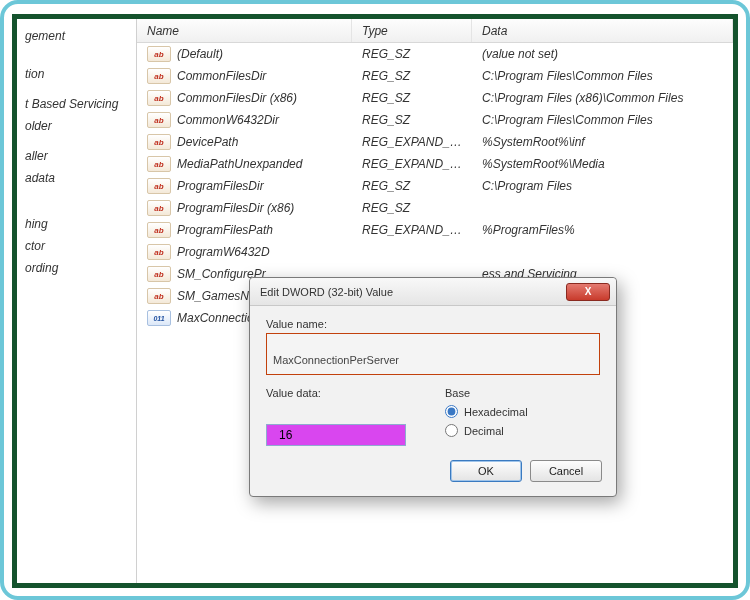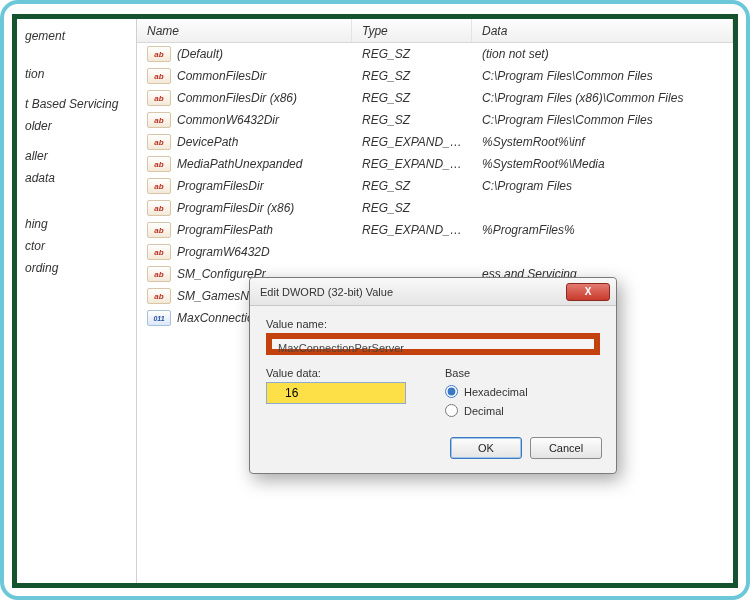--- a/index.html
+++ b/index.html
@@ -25,25 +25,25 @@
   .ico-str { background: linear-gradient(#fff,#f4e9d8); border:1px solid #d8c6a8; border-radius:2px; font-size:8px; font-weight:bold; color:#c03020; }
   .ico-bin { background: linear-gradient(#fff,#dce8f8); border:1px solid #a8c0e0; border-radius:2px; font-size:7px; font-weight:bold; color:#2050a0; }
   
   .backdrop { position:absolute; inset:0; pointer-events:none; }
   .dialog { position:absolute; left:245px; top:273px; width:368px; background:#f2f2f2; border:1px solid #7a7a7a; box-shadow: 4px 6px 18px rgba(0,0,0,.35); border-radius:4px; font-size:11px; }
   .titlebar { height:28px; background: linear-gradient(#f8f8f8,#e5e5e5); border-bottom:1px solid #c8c8c8; display:flex; align-items:center; padding:0 6px 0 10px; border-radius:4px 4px 0 0; }
   .titlebar .title { flex:1; color:#333; }
   .closebtn { width:44px; height:18px; background: linear-gradient(#e47a70,#c83b2c); border:1px solid #8a2a20; border-radius:3px; color:#fff; display:flex; align-items:center; justify-content:center; font-size:10px; font-weight:bold; }
   .dlgbody { padding:12px 16px 14px 16px; }
   .lbl { color:#333; margin-bottom:3px; }
-  .ro { width:100%; height:22px; border:6px solid #c2410c; background:#f4f4f4; padding:3px 6px; color:#444; margin-bottom:12px; }
+  .ro { width:100%; height:22px; border:1px solid #c2410c; background:#f4f4f4; padding:20px 6px; color:#444; margin-bottom:12px; }
   .duo { display:flex; gap:39px; }
   .left { flex:0 0 140px; }
   .right { flex:1; }
-  .txt { width:100%; height:22px; border:1px solid #8faad0; background:#fde047; padding:2px 18px; font-size:12px; }
+  .txt { width:100%; height:22px; border:1px solid #8faad0; background:#d946ef; padding:2px 12px; font-size:12px;margin-top:22px; }
   .group { font-size:11px; }
   .group .gtitle { margin-bottom:6px; color:#333; }
   .radio { display:flex; align-items:center; gap:6px; margin-bottom:6px; color:#333; }
   .radio input { accent-color:#3a78c4; }
   .dlgbtns { display:flex; justify-content:flex-end; gap:8px; padding:0 14px 14px 0; }
   .btn { min-width:72px; height:22px; background: linear-gradient(#fdfdfd,#e4e4e4); border:1px solid #8a8a8a; border-radius:3px; font-size:11px; color:#222; display:flex; align-items:center; justify-content:center; }
   .btn.primary { border-color:#3a7ac0; box-shadow: 0 0 0 1px #9fc4ea inset; }
 </style>
 </head>
 <body>
@@ -74,21 +74,21 @@
         <div class="col col-type">Type</div>
         <div class="col col-data">Data</div>
       </div>
       <div class="rows" id="rows">
           <div class="row">
             <div class="cell cell-name">
               <span class="ico ico-str">ab</span>
               <span>(Default)</span>
             </div>
             <div class="cell cell-type">REG_SZ</div>
-            <div class="cell cell-data">(tion not set)</div>
+            <div class="cell cell-data">(value not set)</div>
           </div>
           <div class="row">
             <div class="cell cell-name">
               <span class="ico ico-str">ab</span>
               <span>CommonFilesDir</span>
             </div>
             <div class="cell cell-type">REG_SZ</div>
             <div class="cell cell-data">C:\Program Files\Common Files</div>
           </div>
           <div class="row">

